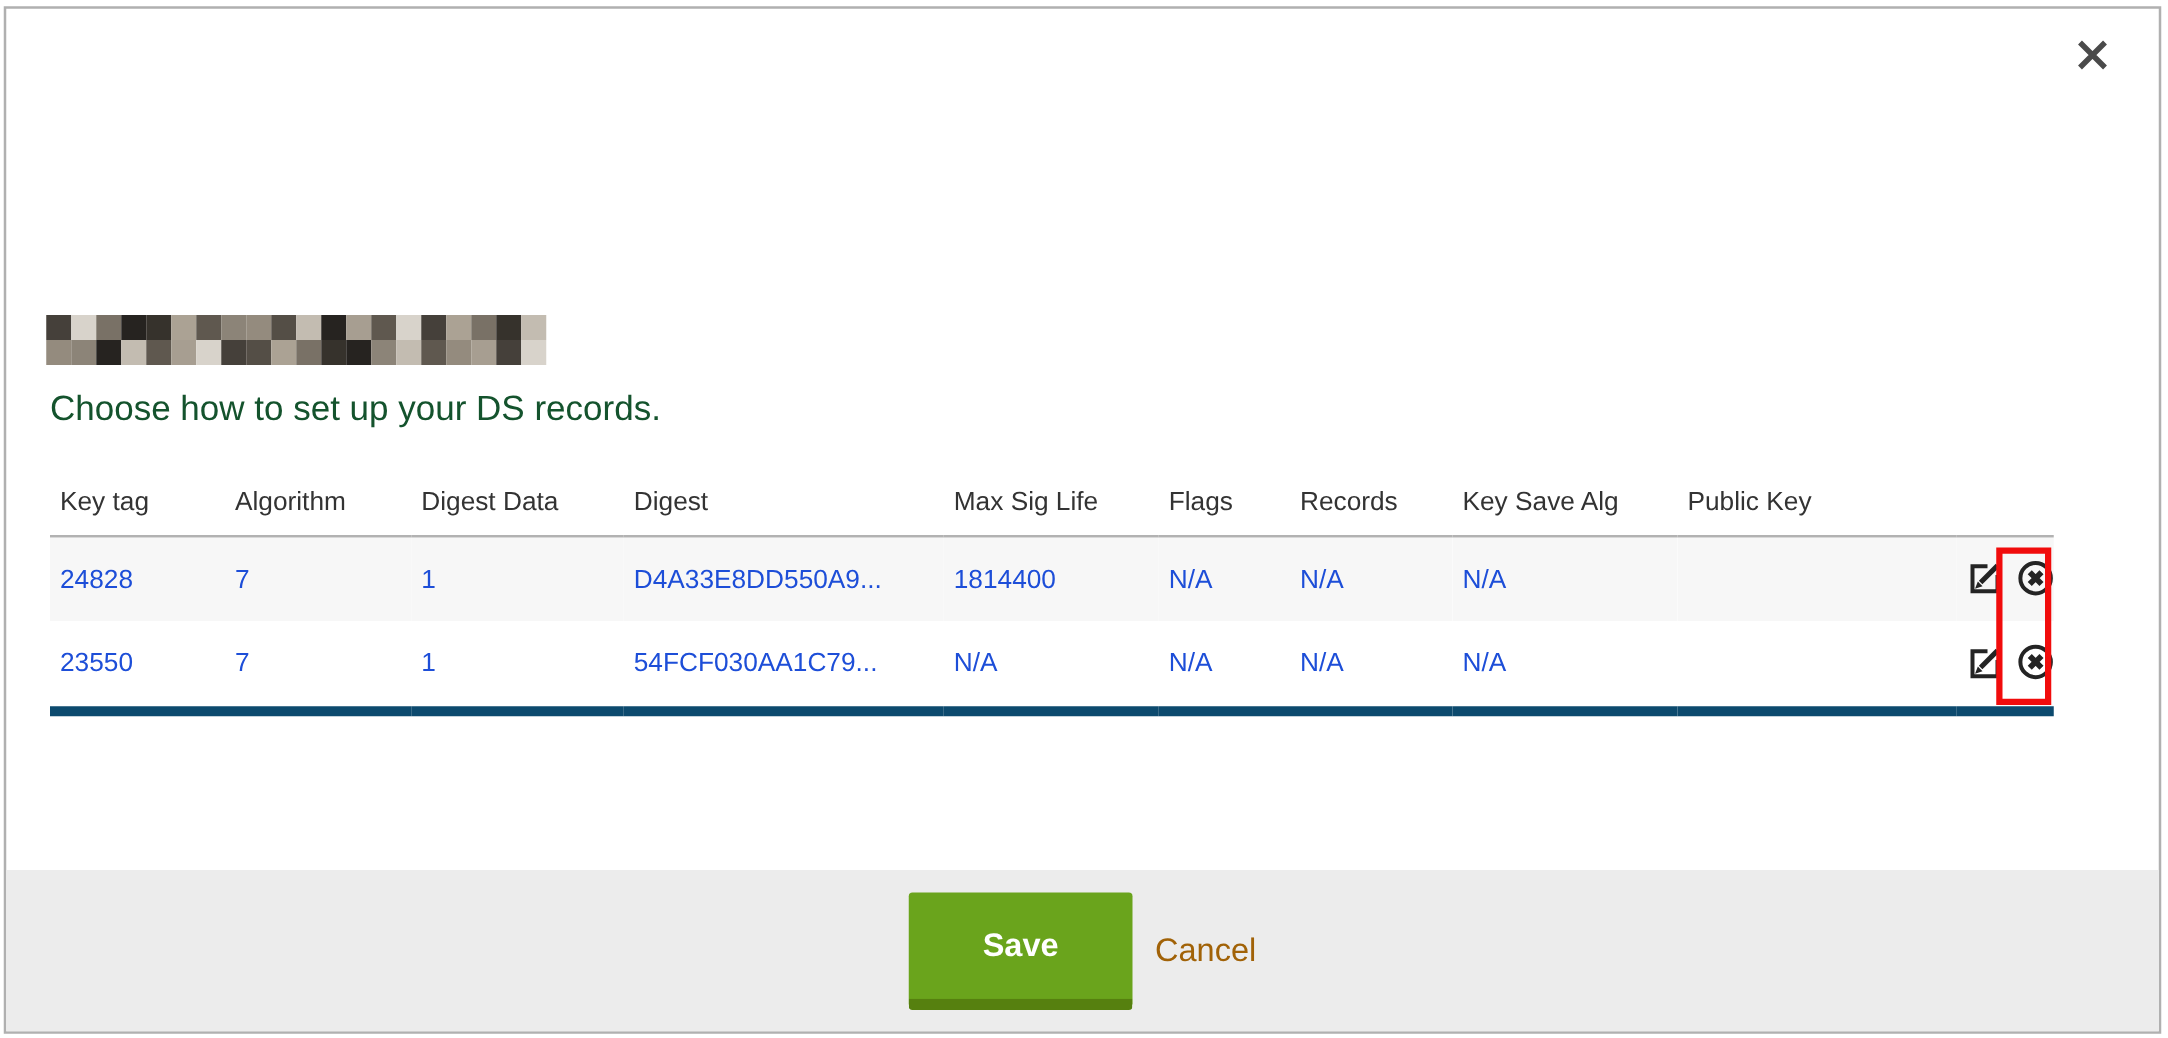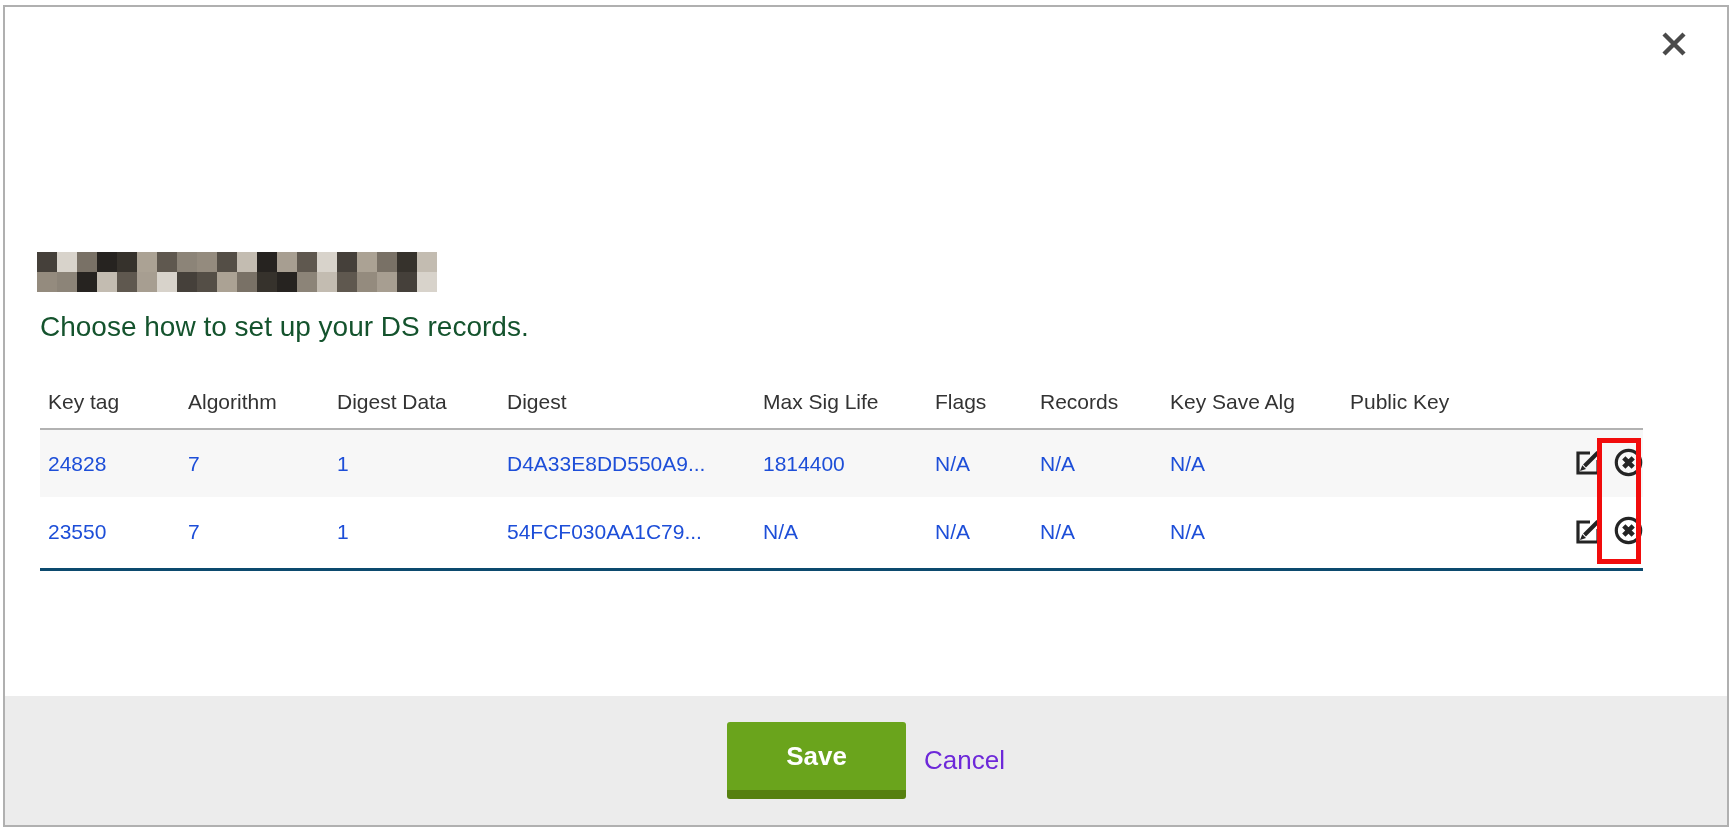--- a/index.html
+++ b/index.html
@@ -14,35 +14,35 @@
   .redaction { position:absolute; left:32px; top:245px; width:400px; height:40px;
                display:grid; grid-template-columns:repeat(20,20px); grid-template-rows:20px 20px; }
   .redaction div { width:20px; height:20px; }
   .instruction { position:absolute; left:35px; top:304px; font-size:28px; color:#14532d; }
   .tablewrap { position:absolute; left:35px; top:363px; width:1603px;margin-top:12px; }
   table { width:1603px; border-collapse:collapse; table-layout:fixed; }
   th { text-align:left; font-weight:400; font-size:21px; color:#333;
        padding:8px 0 14px 8px; border-bottom:2px solid #b2b2b2; white-space:nowrap; }
   td { font-size:21px; color:#1d4ed8; padding-left:8px; white-space:nowrap; overflow:hidden; }
   tr.row-a { background:#f7f7f7; height:68px; }
-  tr.row-b { background:#ffffff; height:72px; border-bottom:3px solid #0c4a6e; }
+  tr.row-b { background:#ffffff; height:72px; border-bottom:8px solid #0c4a6e; }
   td.actions { text-align:right; padding-right:6px; }
   .icon-btn { background:none; border:none; padding:0; cursor:pointer; vertical-align:middle; }
   .icon-btn + .icon-btn { margin-left:6px; }
   .red-rect { position:absolute; left:1557px; top:56px; width:44px; height:126px;
               border:5px solid #f10c0c; pointer-events:none; }
   .add-btn { position:absolute; left:41px; top:564px; width:231px; height:50px;
              background:#fff; border:3px solid #5e9e1e; color:#5e9e1e;
              font-size:23px; font-family:"Liberation Sans",sans-serif; cursor:pointer; }
   .footer { position:absolute; left:0; bottom:0; width:1722px; height:129px;
             background:#ececec; display:flex; align-items:center; justify-content:center; gap:18px; }
-  .save-btn { width:179px; height:77px; background:#6aa41c; border:none;
+  .save-btn { width:179px; height:94px; background:#6aa41c; border:none;
               border-bottom:9px solid #56800f; border-radius:3px; color:#fff;
               font-size:26px; font-weight:600; font-family:"Liberation Sans",sans-serif; cursor:pointer; }
-  .cancel-link { font-size:26px; color:#6d28d9; text-decoration:none; cursor:pointer; }
+  .cancel-link { font-size:26px; color:#a16207; text-decoration:none; cursor:pointer; }
 </style>
 </head>
 <body>
 
 <div class="modal">
 
 
   <button class="close-btn" title="Close">
     <span>
       <svg width="26" height="26" viewBox="0 0 26 26">

